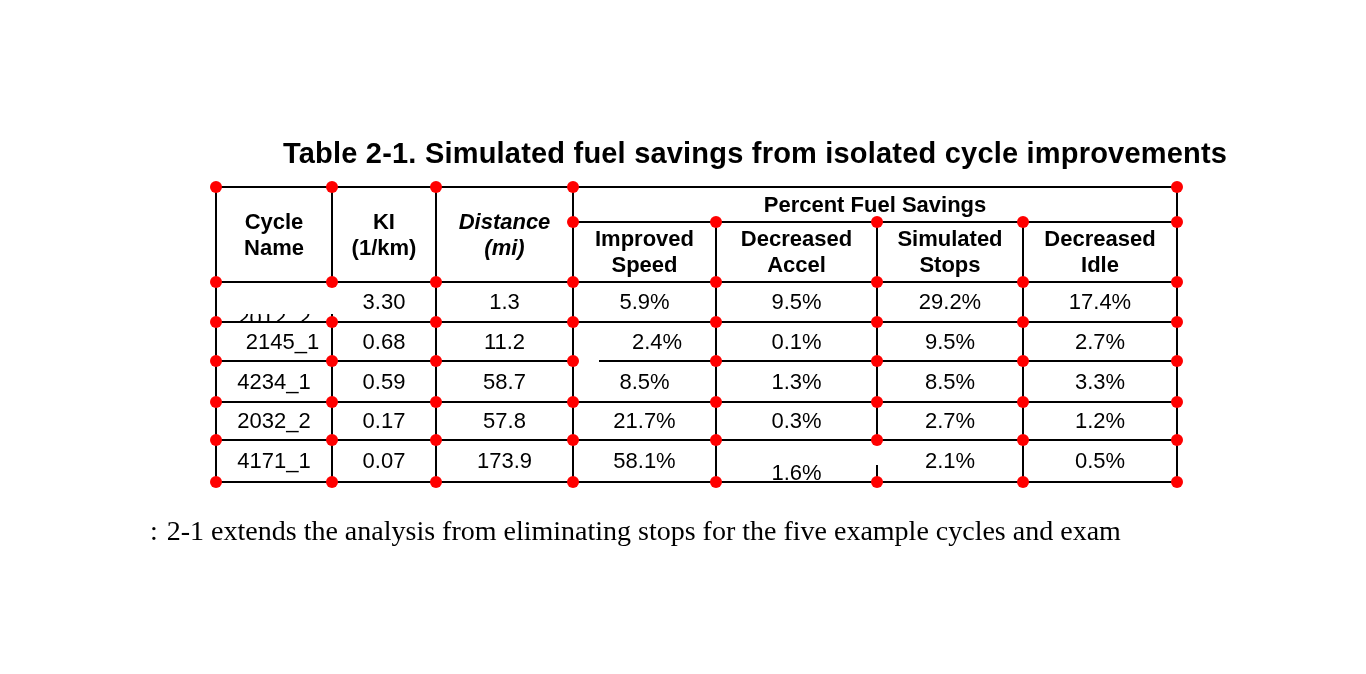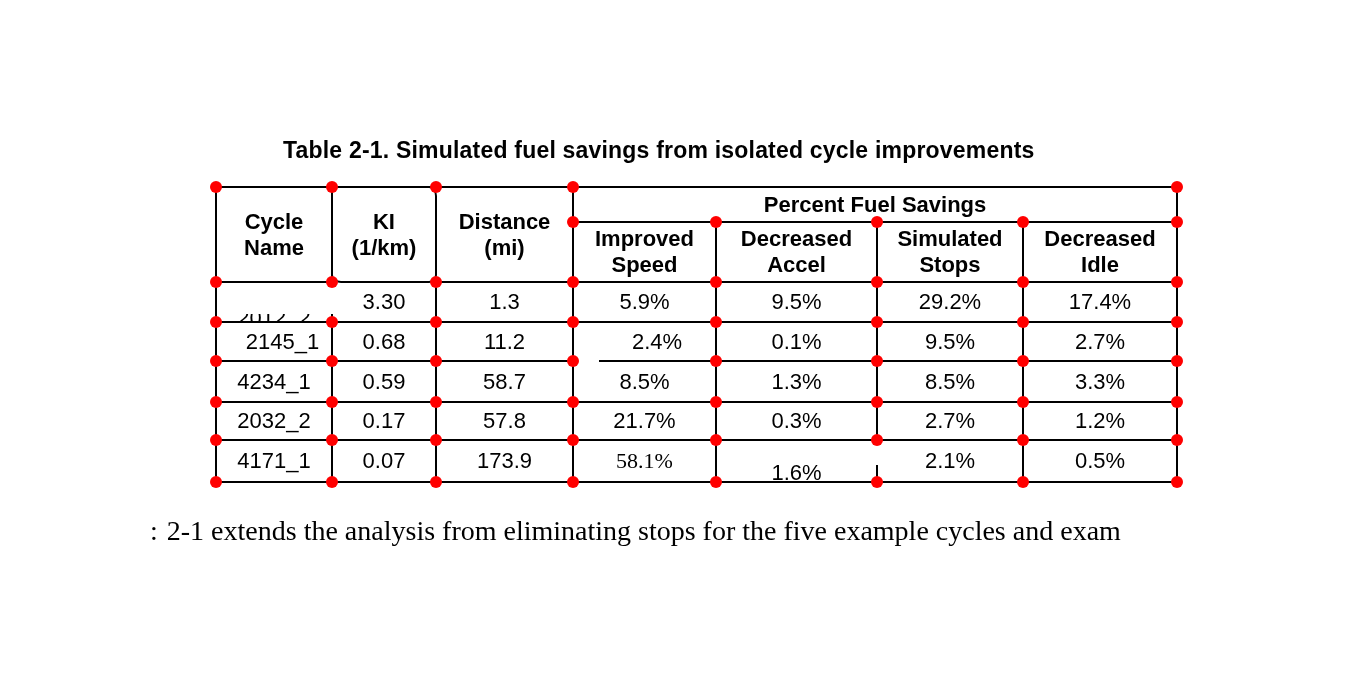--- a/index.html
+++ b/index.html
@@ -7,21 +7,21 @@
     width: 1366px; height: 674px;
     background: #ffffff;
     overflow: hidden;
     font-family: "Liberation Sans", sans-serif;
   }
   .page { position: absolute; left: 0; top: 0; width: 1366px; height: 674px; background: #fff; }
 
   .table-title {
     position: absolute;
     left: 283px; top: 137px;
-    font-size: 23px; font-weight: bold; color: #000;
+    font-size: 29px; font-weight: bold; color: #000;
     white-space: nowrap;
     letter-spacing: 0.2px;
   }
 
   .fuel-table {
     position: absolute;
     left: 215px; top: 186px;
     width: 963px; height: 297px;
     box-sizing: border-box;
     border: 2px solid #000;
@@ -38,22 +38,22 @@
     text-align: center;
     font-size: 22px; line-height: 26px; color: #000;
     white-space: pre-line;
     overflow: hidden;
   }
   .cell.hdr { font-weight: bold; }
   .cell.no-right { border-right: none; }
   .cell.no-bottom { border-bottom: none; }
 
   .h-cycle    { grid-area: 1 / 1 / 3 / 2; }
-  .h-ki       { grid-area: 1 / 2 / 3 / 3; border-radius: 8px; }
-  .h-distance { grid-area: 1 / 3 / 3 / 4; }
+  .h-ki       { grid-area: 1 / 2 / 3 / 3; }
+  .h-distance { grid-area: 1 / 3 / 3 / 4; font-style: italic; }
   .h-pfs      { grid-area: 1 / 4 / 2 / 8; }
   .h-speed    { grid-area: 2 / 4 / 3 / 5; }
   .h-accel    { grid-area: 2 / 5 / 3 / 6; }
   .h-stops    { grid-area: 2 / 6 / 3 / 7; }
   .h-idle     { grid-area: 2 / 7 / 3 / 8; }
 
   .markers-layer { position: absolute; left: 0; top: 0; width: 1366px; height: 674px; pointer-events: none; z-index: 10; }
   .marker-dot { position: absolute; border-radius: 50%; }
 
   .body-line {
@@ -113,21 +113,21 @@
       <div class="cell" style="grid-area: 6 / 1;">2032_2</div>
       <div class="cell" style="grid-area: 6 / 2;">0.17</div>
       <div class="cell" style="grid-area: 6 / 3;">57.8</div>
       <div class="cell" style="grid-area: 6 / 4;">21.7%</div>
       <div class="cell" style="grid-area: 6 / 5;">0.3%</div>
       <div class="cell" style="grid-area: 6 / 6;">2.7%</div>
       <div class="cell no-right" style="grid-area: 6 / 7;">1.2%</div>
       <div class="cell no-bottom" style="grid-area: 7 / 1;">4171_1</div>
       <div class="cell no-bottom" style="grid-area: 7 / 2;">0.07</div>
       <div class="cell no-bottom" style="grid-area: 7 / 3;">173.9</div>
-      <div class="cell no-bottom" style="grid-area: 7 / 4; font-family: Liberation Serif, serif;">58.1%</div>
+      <div class="cell no-bottom" style="grid-area: 7 / 4;">58.1%</div>
       <div class="cell no-bottom" style="grid-area: 7 / 5; margin-top: 24px;">1.6%</div>
       <div class="cell no-bottom" style="grid-area: 7 / 6;">2.1%</div>
       <div class="cell no-right no-bottom" style="grid-area: 7 / 7;">0.5%</div>
     </div>
 
   <div class="markers-layer" id="markers-layer">
       <div class="marker-dot" style="width: 12px; height: 12px; left: 210px; top: 181px; background: rgb(255, 0, 0);"></div>
       <div class="marker-dot" style="width: 12px; height: 12px; left: 326px; top: 181px; background: rgb(255, 0, 0);"></div>
       <div class="marker-dot" style="width: 12px; height: 12px; left: 430px; top: 181px; background: rgb(255, 0, 0);"></div>
       <div class="marker-dot" style="width: 12px; height: 12px; left: 567px; top: 181px; background: rgb(255, 0, 0);"></div>

